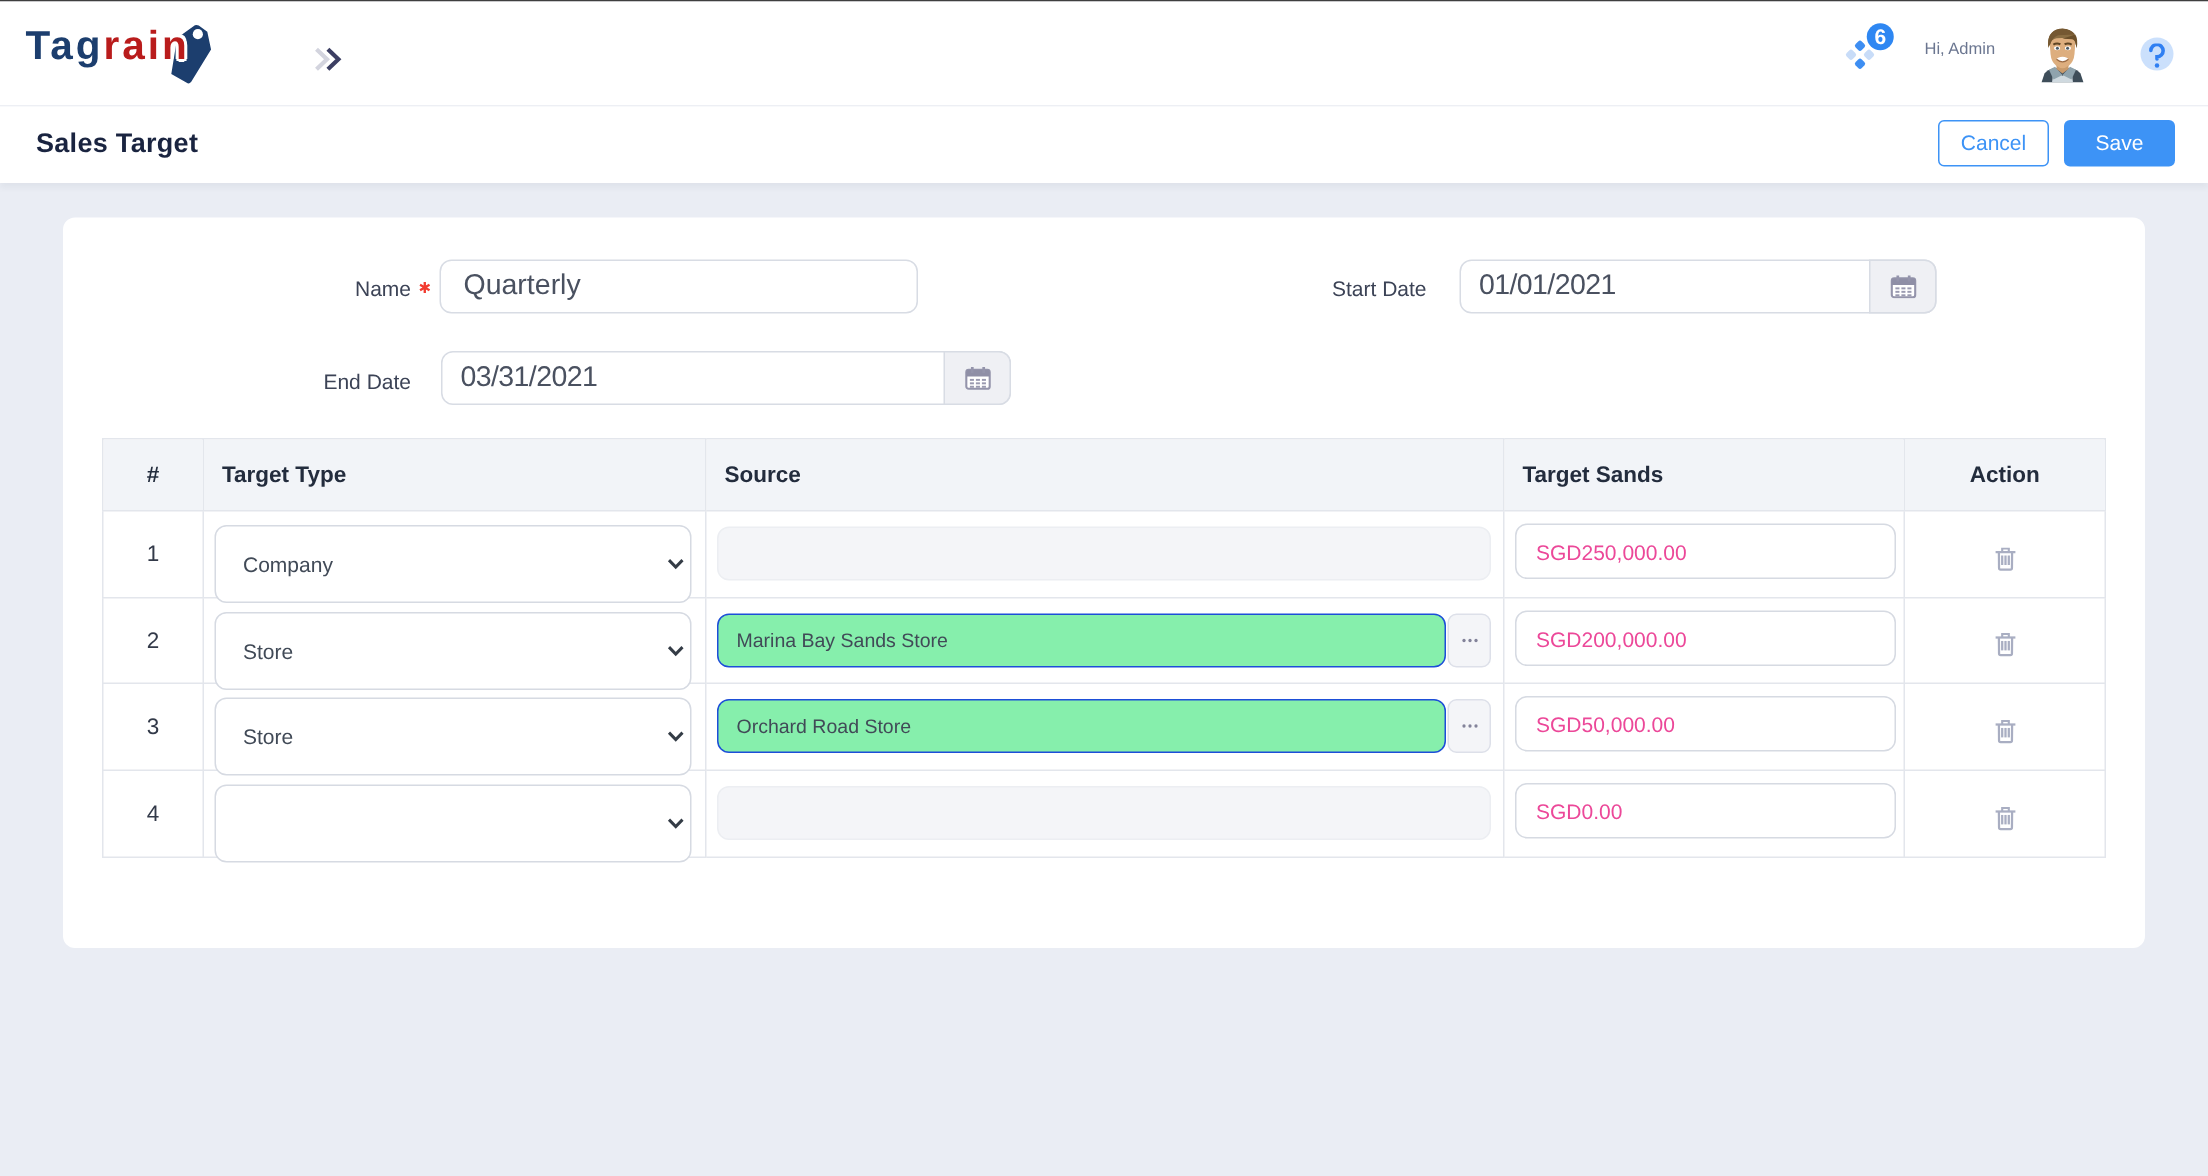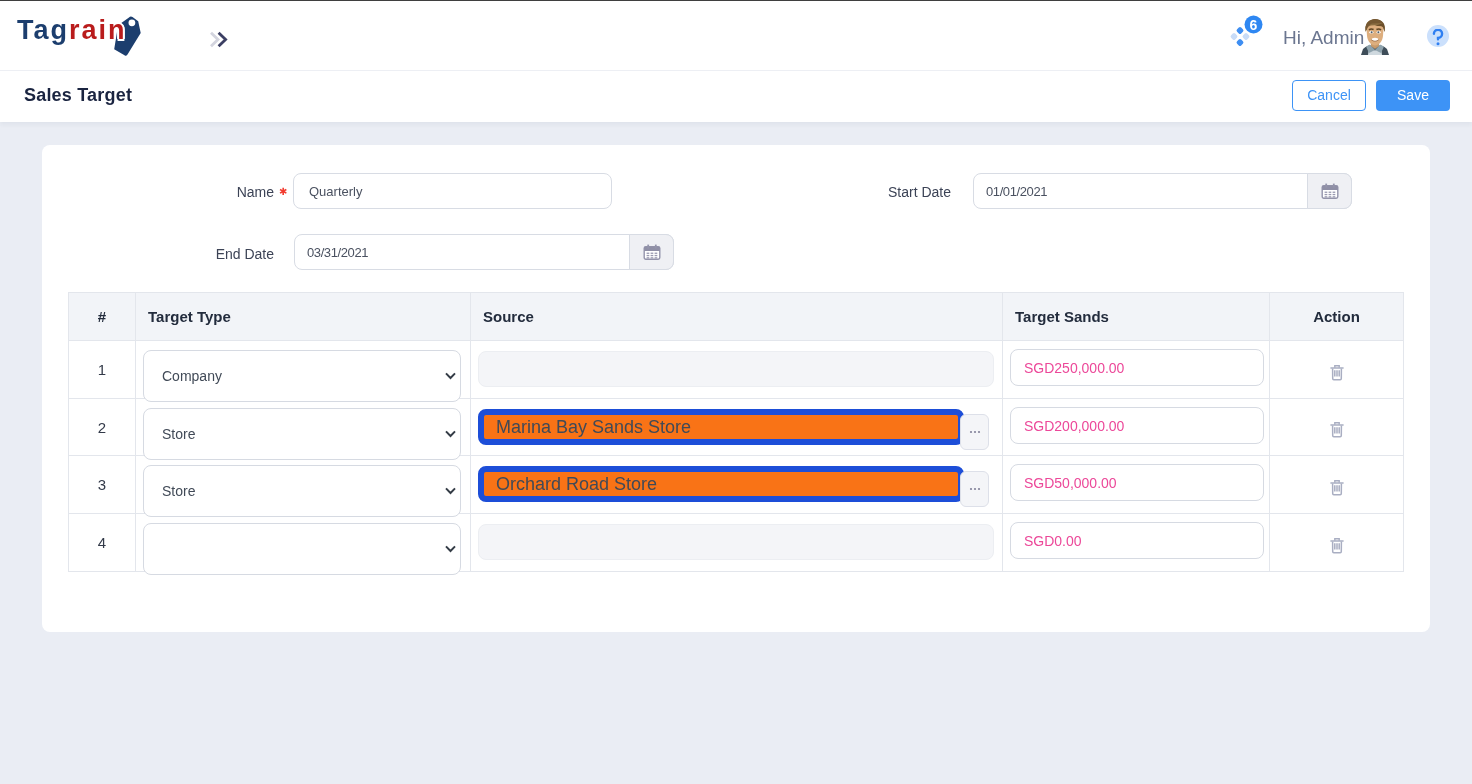--- a/index.html
+++ b/index.html
@@ -7,43 +7,43 @@
 body { font-family:"Liberation Sans", sans-serif; background:#eaedf4; }
 .topline { height:1px; background:#3f3f3f; }
 .header { height:70px; background:#fff; border-bottom:1px solid #edeff4; position:relative; }
 .logo { position:absolute; left:17px; top:16px; font-size:27px; font-weight:bold; letter-spacing:2px; line-height:27px; z-index:2; }
 .logo .t1 { color:#1c3e6e; }
 .logo .t2 { color:#b91c1c; }
 .logo .n { text-shadow:2px 0 0 #fff, -2px 0 0 #fff, 0 2px 0 #fff, 0 -2px 0 #fff, 1.5px 1.5px 0 #fff, -1.5px 1.5px 0 #fff, 1.5px -1.5px 0 #fff, -1.5px -1.5px 0 #fff; }
 svg.tagicon { position:absolute; left:105px; top:10px; z-index:1; }
 .dbl-chev { position:absolute; left:209px; top:30px; }
 .notif { position:absolute; left:1228px; top:12px; width:38px; height:40px; }
-.hiadmin { position:absolute; left:1283px; top:26px; font-size:19px; color:#6b7690; }
+.hiadmin { position:absolute; left:1283px; top:26px; font-size:11px; color:#6b7690; }
 .avatar { position:absolute; left:1358px; top:15px; }
 .help { position:absolute; left:1427px; top:24px; width:22px; height:22px; border-radius:50%; background:#cbe0fc; }
 .subheader { height:51px; background:#fff; position:relative; box-shadow:0 3px 4px rgba(40,50,80,0.05);text-decoration:underline; }
 .subheader h1 { position:absolute; left:24px; top:14px; font-size:18px; font-weight:600; color:#1a2440; letter-spacing:0.2px; }
 .btn-cancel { position:absolute; left:1292px; top:9px; width:74px; height:31px; border:1px solid #3d93f6; border-radius:4px; background:#fff; color:#3d93f6; font-size:14px; text-align:center; line-height:29px; }
 .btn-save { position:absolute; left:1376px; top:9px; width:74px; height:31px; border-radius:4px; background:#3d93f6; color:#fff; font-size:14px; text-align:center; line-height:31px; }
 .card { position:absolute; left:42px; top:145px; width:1388px; height:487px; background:#fff; border-radius:8px; }
 .lbl { position:absolute; font-size:14px; color:#3c4356; }
-.inp { position:absolute; background:#fff; border:1px solid #d8dce4; border-radius:8px; font-size:13px; color:#4a5160; }
+.inp { position:absolute; background:#fff; border:1px solid #d8dce4; border-radius:8px; font-size:19px; color:#4a5160; }
 .inp .txt { position:absolute; left:15px; top:50%; transform:translateY(-50%); white-space:nowrap; }
 .datebtn { position:absolute; top:-1px; right:-1px; bottom:-1px; width:45px; background:#eff0f4; border:1px solid #d8dce4; border-radius:0 8px 8px 0; }
 .datebtn svg { position:absolute; left:50%; top:50%; transform:translate(-50%,-50%); }
 .req { color:#f23b2f; font-size:10px; }
 table.grid { position:absolute; left:68px; top:292px; border-collapse:collapse; table-layout:fixed; }
 table.grid td, table.grid th { border:1px solid #e3e6ec; position:relative; padding:0; }
 table.grid th { background:#f2f4f8; font-size:15px; font-weight:bold; color:#232c3d; text-align:left; padding-left:12px; }
 table.grid th.c0 { text-align:center; padding-left:0; }
 td.num { text-align:center; font-size:15px; color:#333a49; }
 .sel { position:absolute; left:7px; top:9px; width:318px; height:52px; border:1px solid #d6dae2; border-radius:8px; background:#fff; font-size:14px; color:#414a57; }
 .sel .txt { position:absolute; left:18px; top:50%; transform:translateY(-50%); }
 .sel svg { position:absolute; right:4px; top:50%; transform:translateY(-50%); }
-.src { position:absolute; left:7px; top:10px; width:486px; height:36px; border:6px solid #1d4ed8; border-radius:8px; background:#f97316; font-size:18px; color:#414a57; }
+.src { position:absolute; left:7px; top:10px; width:486px; height:36px; border:1px solid #1d4ed8; border-radius:8px; background:#86efac; font-size:13px; color:#414a57; }
 .src .txt { position:absolute; left:12px; top:50%; transform:translateY(-50%); }
 .src .dots { position:absolute; top:-1px; right:-31px; width:29px; height:36px; background:#f4f5f8; border:1px solid #dde0e9; border-radius:6px; }
 .src .dots svg { position:absolute; left:50%; top:50%; transform:translate(-50%,-50%); }
 .dis { position:absolute; left:7px; top:10px; width:516px; height:36px; background:#f4f5f8; border:1px solid #eceef2; border-radius:8px; }
 .amt { position:absolute; left:7px; top:8px; width:254px; height:37px; border:1px solid #d6dae2; border-radius:8px; background:#fff; font-size:14px; color:#ec4899; }
 .amt .txt { position:absolute; left:13px; top:50%; transform:translateY(-50%); }
 .trash { position:absolute; left:50%; top:50%; transform:translate(-50%,-50%) translateY(3px); }
 </style>
 </head>
 <body>
@@ -99,21 +99,21 @@
   <div class="btn-save">Save</div>
 </div>
 <div class="card"></div>
 <div class="form">
   <div class="lbl" style="left:192px; top:184px; width:82px; text-align:right;">Name</div>
   <div class="req" style="position:absolute; left:279px; top:186px;">✱</div>
   <div class="inp" style="left:293px; top:173px; width:319px; height:36px;">
       <span class="txt">Quarterly</span>
     </div>
   <div class="lbl" style="left:869px; top:184px; width:82px; text-align:right;">Start Date</div>
-  <div class="inp" style="left:973px; top:173px; width:379px; height:36px;">
+  <div class="inp" style="left:973px; top:173px; width:318px; height:36px;">
       <span class="txt" style="left:12px; letter-spacing:-0.4px;">01/01/2021</span>
     <div class="datebtn">
         <svg width="18" height="16" viewBox="0 0 18 16">
       <rect x="1.2" y="2.6" width="15.6" height="12.6" rx="1.6" fill="#fff" stroke="#9494ab" stroke-width="1.4"></rect>
       <path d="M1.2 4.2 Q1.2 2.6 2.8 2.6 L15.2 2.6 Q16.8 2.6 16.8 4.2 L16.8 7 L1.2 7 Z" fill="#8f8fa6"></path>
       <line x1="5.2" y1="0.6" x2="5.2" y2="4.6" stroke="#9494ab" stroke-width="1.8"></line>
       <line x1="12.8" y1="0.6" x2="12.8" y2="4.6" stroke="#9494ab" stroke-width="1.8"></line>
       <g fill="#9a9ab0">
         <rect x="3.6" y="8.6" width="2.7" height="1.3"></rect>
             <rect x="7.6" y="8.6" width="2.7" height="1.3"></rect>

